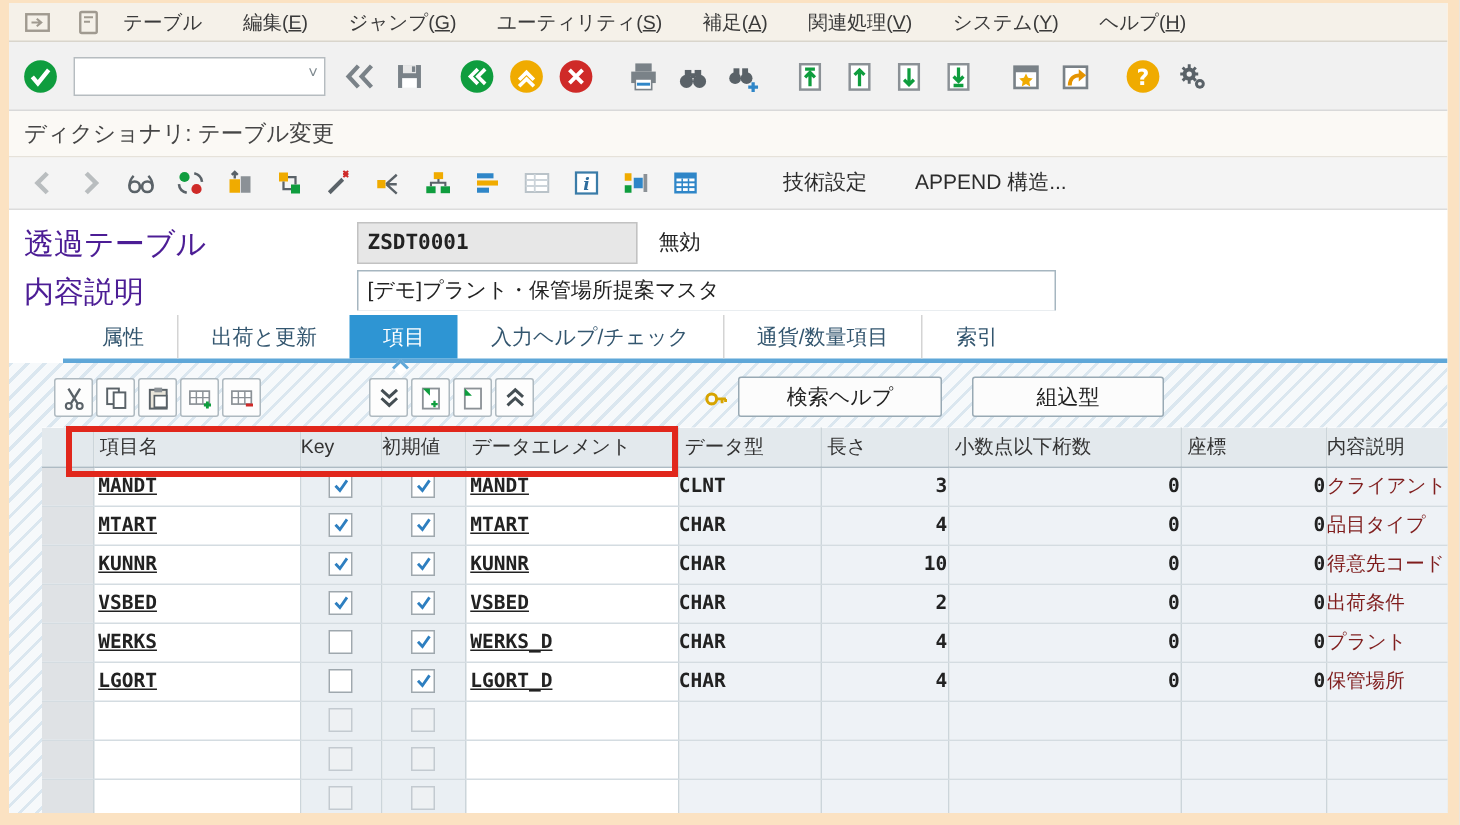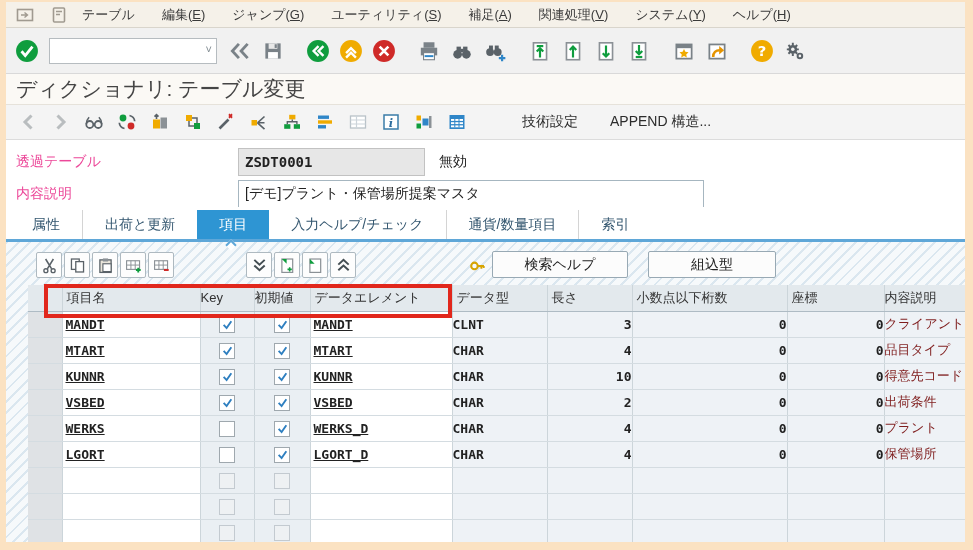--- a/index.html
+++ b/index.html
@@ -21,42 +21,42 @@
   .ticon{width:26px;height:26px;display:inline-flex;align-items:center;justify-content:center;margin-right:7px;flex:none;}
   .ticon svg{width:24px;height:24px;}
   .gap{margin-left:12px;}
   .cmdwrap{position:relative;margin:0 10px 0 2px;flex:none;}
   .cmd{width:168px;height:26px;border:1px solid #b6bcc0;background:#fff;font-size:13px;padding:0 18px 0 5px;outline:none;}
   .cmd-chev{position:absolute;right:5px;top:5px;font-size:11px;color:#7f8a90;pointer-events:none;}
 
   
   .titlebar{height:31px;background:#fbf9f5;border-bottom:1px solid #e6e2da;display:flex;align-items:center;
             padding-left:10px;flex:none;}
-  .titlebar .t{font-size:21px;color:#454545;}
+  .titlebar .t{font-size:15px;color:#454545;}
 
   
   .apptoolbar{height:35px;background:#f4f4f4;border-bottom:1px solid #dcdcdc;display:flex;align-items:center;
               padding-left:10px;flex:none;}
   .aicon{width:24px;height:24px;margin-right:9px;display:inline-flex;align-items:center;justify-content:center;flex:none;}
   .aicon svg{width:22px;height:22px;}
   .abtn{font-size:14px;color:#2c2c2c;white-space:nowrap;padding:3px 4px;}
   .abtn1{margin-left:40px;} .abtn2{margin-left:24px;}
 
   
   .formarea{height:67px;background:#fff;padding:9px 0 0 10px;flex:none;}
   .frow{height:26px;margin-bottom:6px;display:flex;align-items:center;}
-  .flabel{width:222px;font-size:14px;color:#ec4899;flex:none;}
+  .flabel{width:222px;font-size:20px;color:#4c1d95;flex:none;}
   .ffield{height:28px;border:1px solid #c2c2c2;background:#e7e7e7;font:bold 14px "DejaVu Sans Mono",monospace;
           color:#222;display:flex;align-items:center;padding-left:6px;width:187px;flex:none;}
   .ffield.rw{background:#fff;border:1px solid #a6b6c0;width:466px;font:14px "Liberation Sans","DejaVu Sans",sans-serif;}
   .fstatus{font-size:14px;color:#222;margin-left:14px;}
 
   
   .tabstrip{height:35px;background:#fff;border-bottom:3px solid #5fa7d8;display:flex;align-items:flex-end;
-            padding-left:4px;flex:none;position:relative;z-index:2;}
+            padding-left:4px;flex:none;position:relative;z-index:2;margin-left:36px;}
   .tab{position:relative;display:inline-flex;align-items:center;justify-content:center;height:29px;
        padding:0 22px;font-size:14px;color:#33566f;white-space:nowrap;}
   .tab + .tab{border-left:1px solid #d4d4d4;}
   .tab.active{background:#2e95d3;color:#fff;border-left:none;}
   .tab.active + .tab{border-left:none;}
   .notch{position:absolute;left:50%;bottom:-10px;width:8px;height:8px;margin-left:-6px;background:#fff;
          border-left:2px solid #5fa7d8;border-top:2px solid #5fa7d8;transform:rotate(45deg);z-index:3;}
 
   
   .content{flex:1;position:relative;background:

